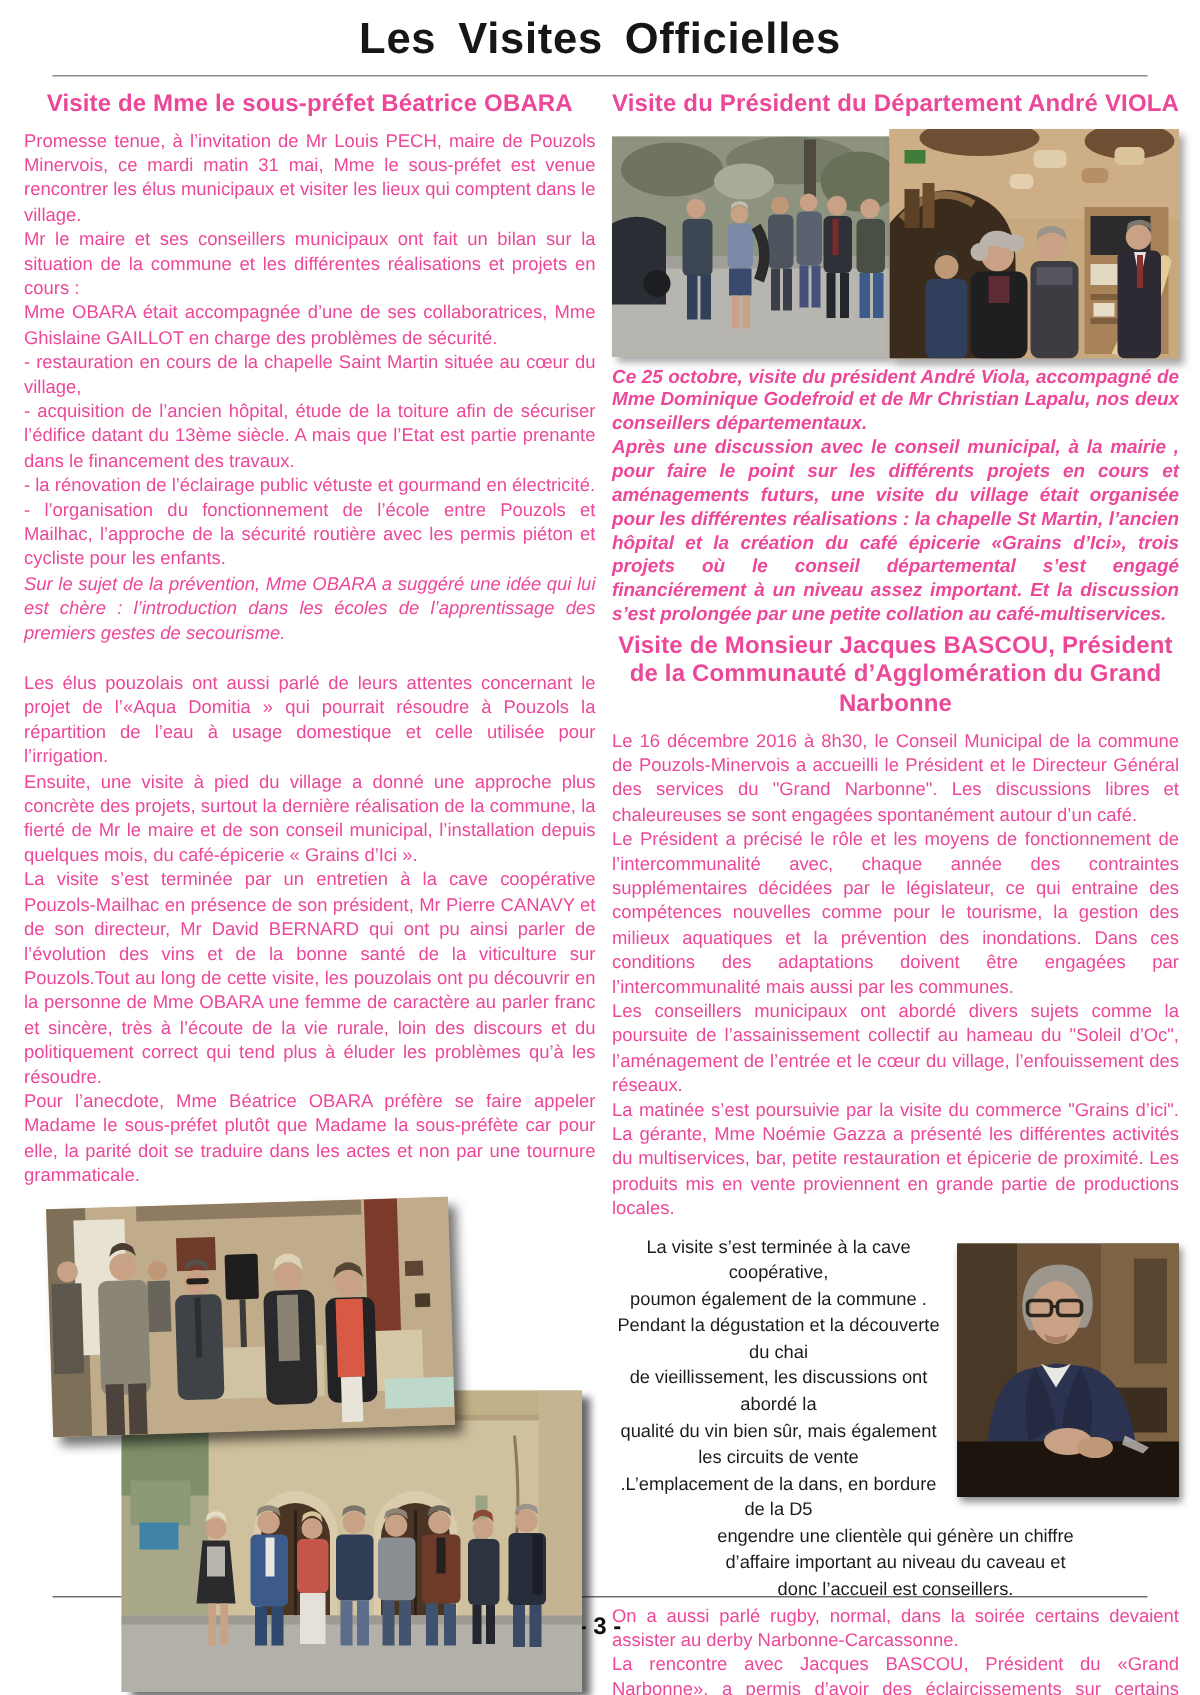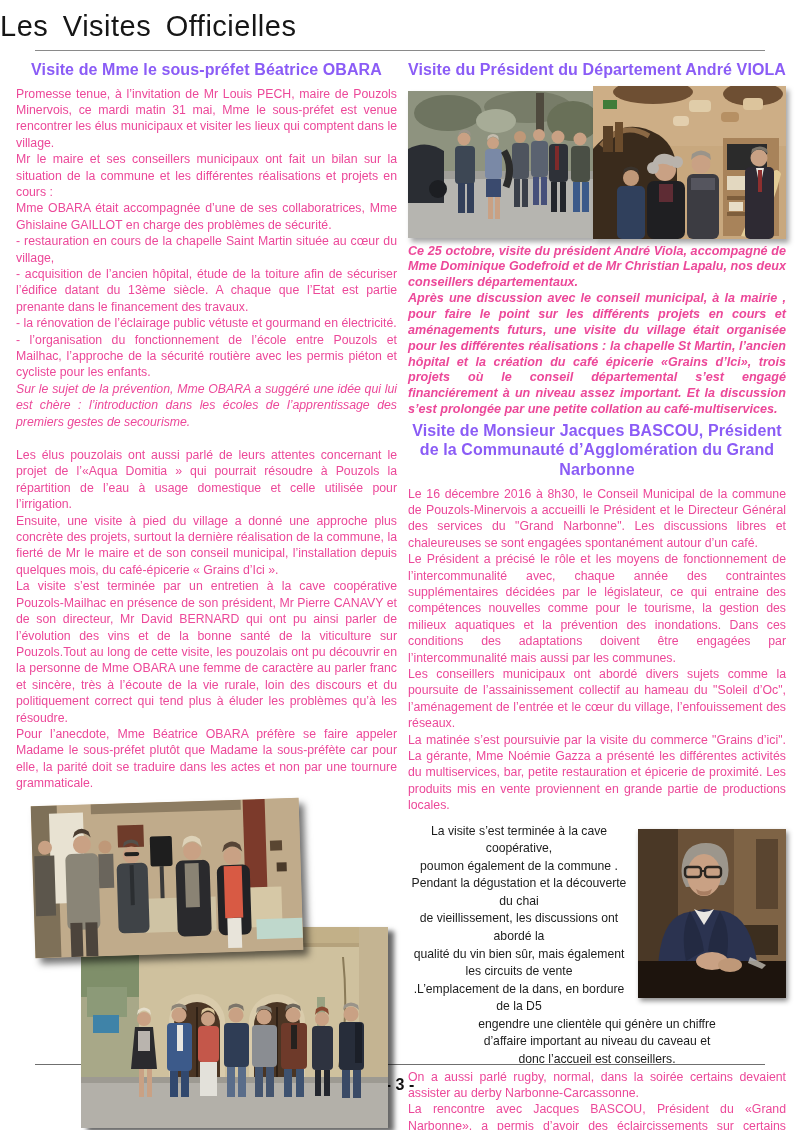--- a/index.html
+++ b/index.html
@@ -1,32 +1,32 @@
 <!DOCTYPE html>
 <html><head>
 <meta charset="utf-8">
 <style>
   html,body{margin:0;padding:0;background:#ffffff;}
   .page{
     position:relative;width:800px;height:1130px;margin:0 auto;background:#fff;
     font-family:"Liberation Sans","DejaVu Sans",sans-serif;color:#1d1d1d;overflow:hidden;
   }
   .page-title{
-    margin:10px 0 4px;font-size:29px;font-weight:400;color:#161616;
+    margin:10px 0 4px;text-align:center;font-size:29px;font-weight:700;color:#161616;
     letter-spacing:.5px;word-spacing:6px;
   }
   .rule{border:0;border-top:1.6px solid #8a8a8a;width:730px;margin:7px auto 0;}
   .rule-bottom{position:absolute;left:35px;width:730px;top:1064px;border:0;border-top:1.6px solid #6f6f6f;margin:0;}
   .page-num{position:absolute;top:1076px;left:0;width:100%;text-align:center;font-weight:bold;font-size:16px;color:#111;}
   .columns{display:flex;gap:11px;padding:6px 14px 0 16px;}
   .col{box-sizing:border-box;}
   .col-left{width:388px;}
   .col-right{width:378px;}
   h2.art{
-    margin:3px 0 6px;text-align:center;font-size:16px;line-height:1.22;color:#8b5cf6;
+    margin:3px 0 6px;text-align:center;font-size:16px;line-height:1.22;color:#ec4899;
     font-weight:bold;letter-spacing:.1px;
   }
   .col p{margin:0;font-size:12.3px;line-height:1.335;text-align:justify;color:#ec4899;}
   .italic{font-style:italic;}
   .gap{height:17px;}
   .gap-sm{height:9px;}
   
   .photo-stack{position:relative;height:335px;margin-top:9px;}
   .photoA{position:absolute;left:17px;top:1px;width:268px;height:152px;transform:rotate(-1.8deg);
     box-shadow:5px 6px 7px rgba(0,0,0,.55);background:#c3ad8d;z-index:2;}
@@ -54,21 +54,21 @@
   <hr class="rule">
 
   <div class="columns">
 
     <div class="col col-left">
       <h2 class="art">Visite de Mme  le sous-préfet  Béatrice OBARA</h2>
       <p>Promesse tenue, à l’invitation  de Mr Louis PECH, maire de Pouzols Minervois, ce mardi matin 31 mai, Mme le sous-préfet est venue rencontrer les élus municipaux  et visiter les lieux  qui comptent dans le village.</p>
       <p>Mr le maire et ses conseillers municipaux ont fait un bilan sur la situation de la commune et les différentes réalisations et projets en cours :</p>
       <p>Mme OBARA était accompagnée d’une de ses collaboratrices, Mme Ghislaine GAILLOT en charge des problèmes de sécurité.</p>
       <p>- restauration en cours de la chapelle Saint Martin située au cœur  du village,</p>
-      <p>- acquisition de l’ancien hôpital, étude de la toiture afin de sécuriser l’édifice datant  du 13ème  siècle. A chaque que l’Etat est partie prenante dans le financement des travaux.</p>
+      <p>- acquisition de l’ancien hôpital, étude de la toiture afin de sécuriser l’édifice datant  du 13ème  siècle. A mais que l’Etat est partie prenante dans le financement des travaux.</p>
       <p>- la rénovation de l’éclairage public vétuste et gourmand en électricité.</p>
       <p>- l’organisation  du fonctionnement  de l’école entre Pouzols et Mailhac, l’approche  de la sécurité routière avec les permis piéton et cycliste pour les enfants.</p>
       <p class="italic">Sur le sujet de la prévention, Mme OBARA  a suggéré une idée qui lui est chère : l’introduction dans les écoles  de l’apprentissage des premiers gestes de secourisme.</p>
       <div class="gap"></div>
       <p>Les élus pouzolais ont aussi parlé de leurs attentes concernant le projet  de l’«Aqua Domitia »  qui pourrait résoudre à Pouzols la répartition de l’eau à usage domestique  et celle utilisée pour l’irrigation.</p>
       <p>Ensuite, une visite à pied du village a donné une approche plus concrète des projets, surtout la dernière réalisation de la commune, la fierté de Mr le maire et de son conseil municipal,  l’installation depuis quelques mois, du café-épicerie « Grains d’Ici ».</p>
       <p>La visite s’est terminée  par un entretien à la cave coopérative Pouzols-Mailhac en présence  de son président, Mr Pierre CANAVY  et de son directeur, Mr  David BERNARD  qui ont pu ainsi parler de l’évolution des vins et de la bonne santé de la viticulture sur Pouzols.Tout au long de cette visite, les pouzolais  ont pu découvrir en la personne de Mme OBARA  une femme de caractère au parler franc et sincère, très à l’écoute de la vie rurale, loin des discours et du politiquement correct qui tend plus à éluder les problèmes qu’à les résoudre.</p>
       <p>Pour l’anecdote,  Mme Béatrice OBARA préfère se faire appeler Madame le sous-préfet plutôt que Madame la sous-préfète  car pour elle, la parité doit se traduire dans les actes et non par une tournure grammaticale.</p>
 
       <div class="photo-stack">

